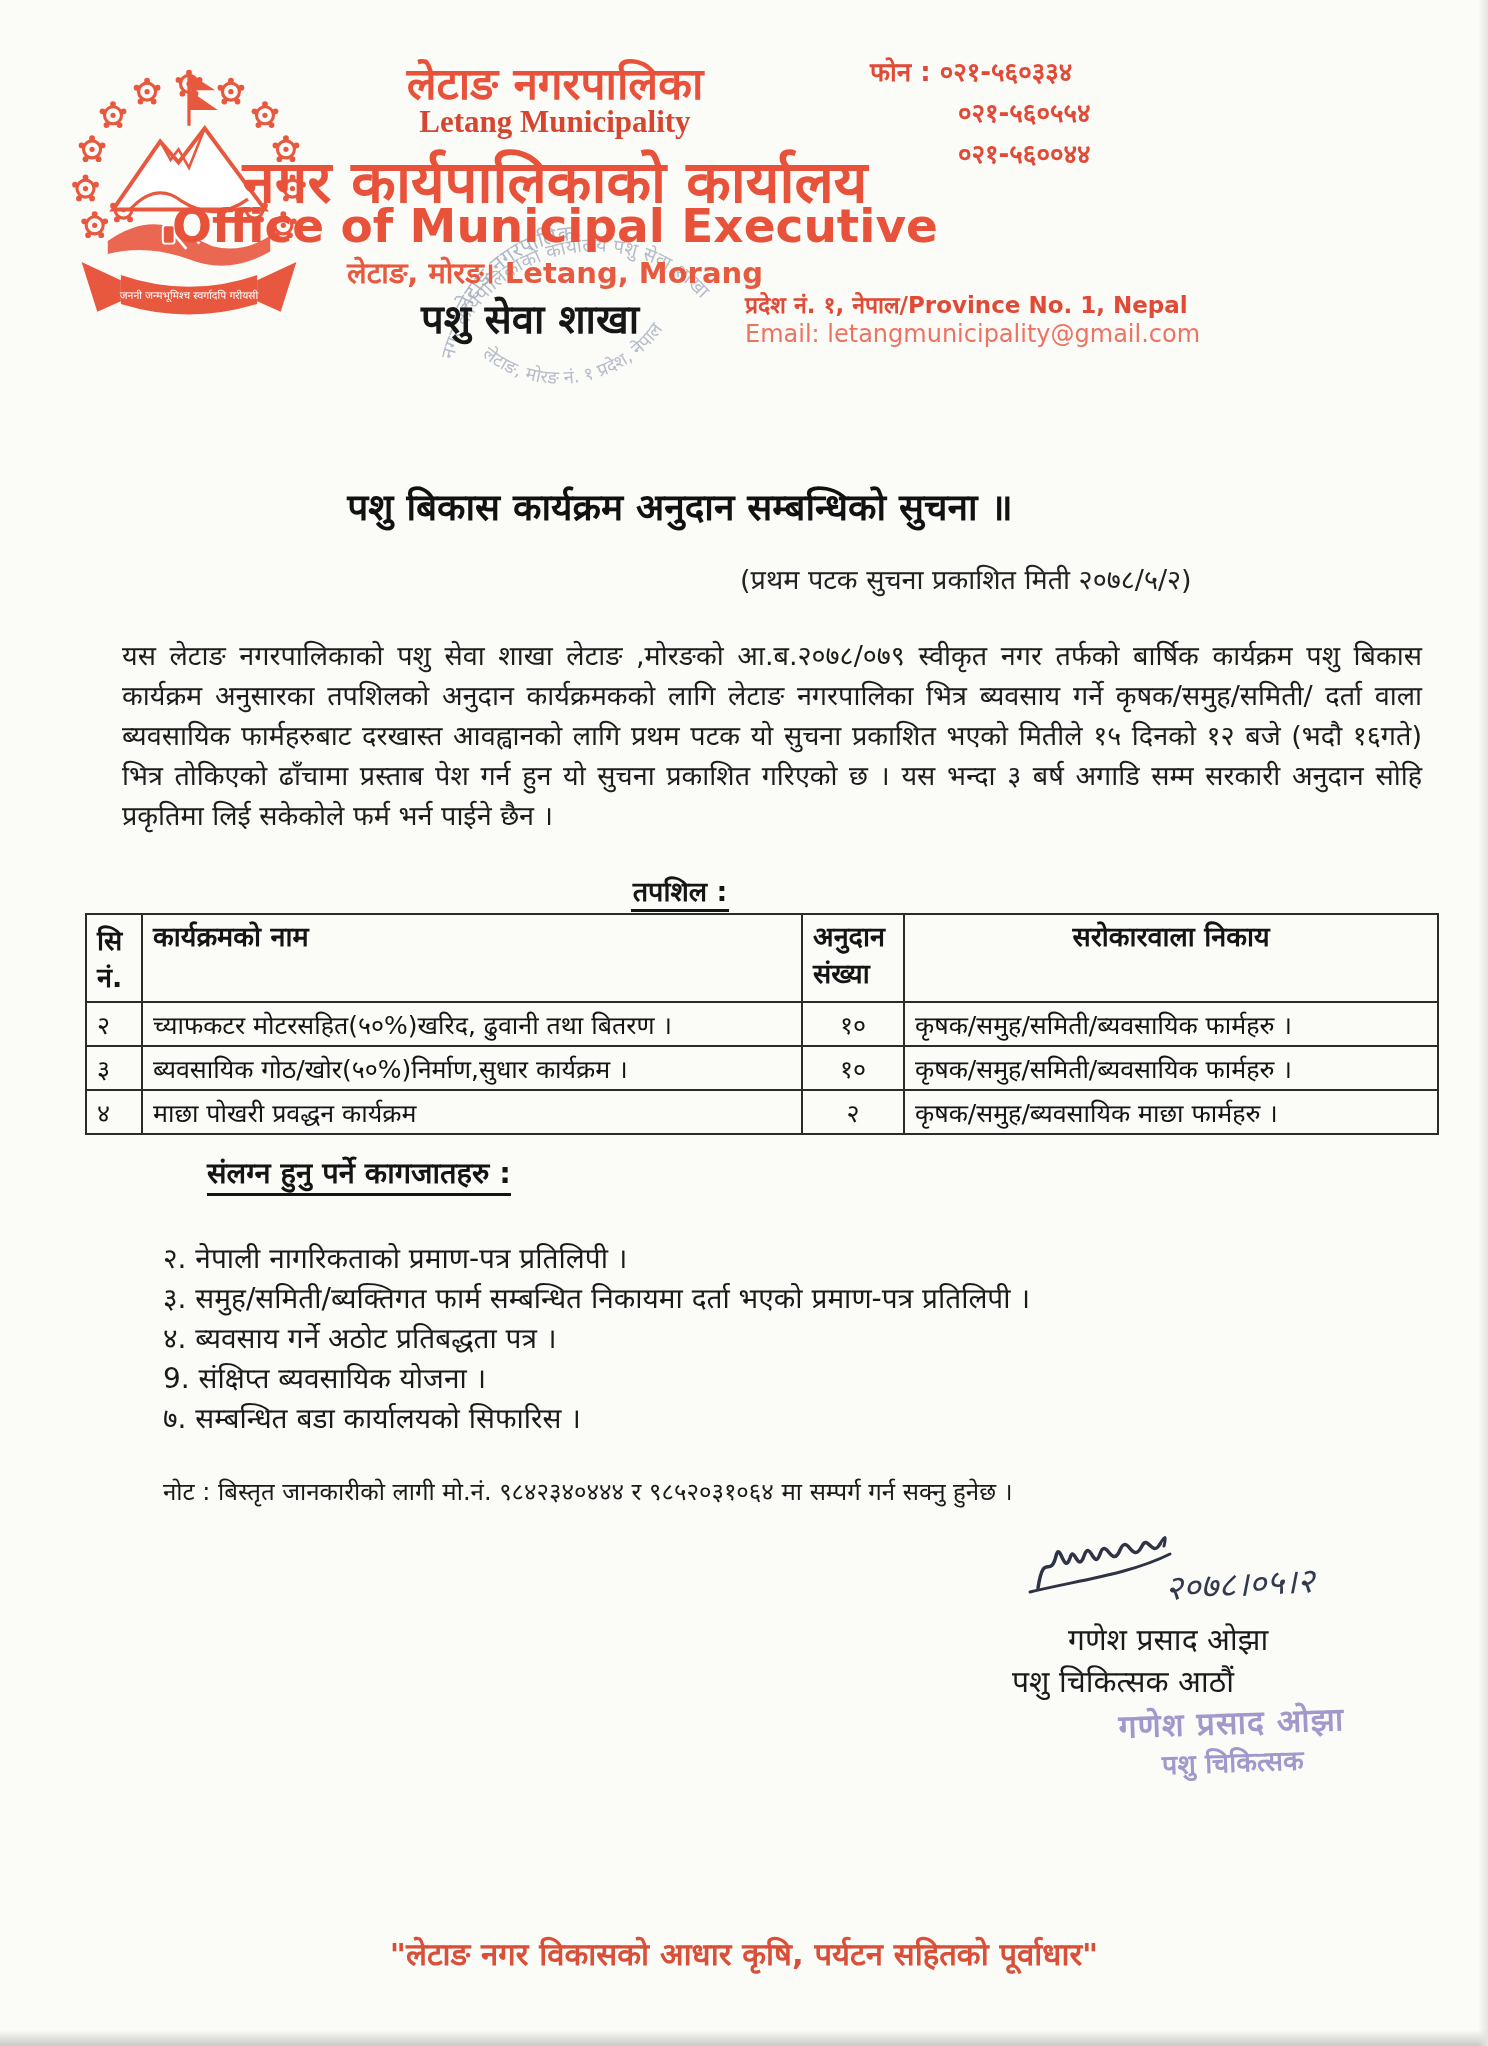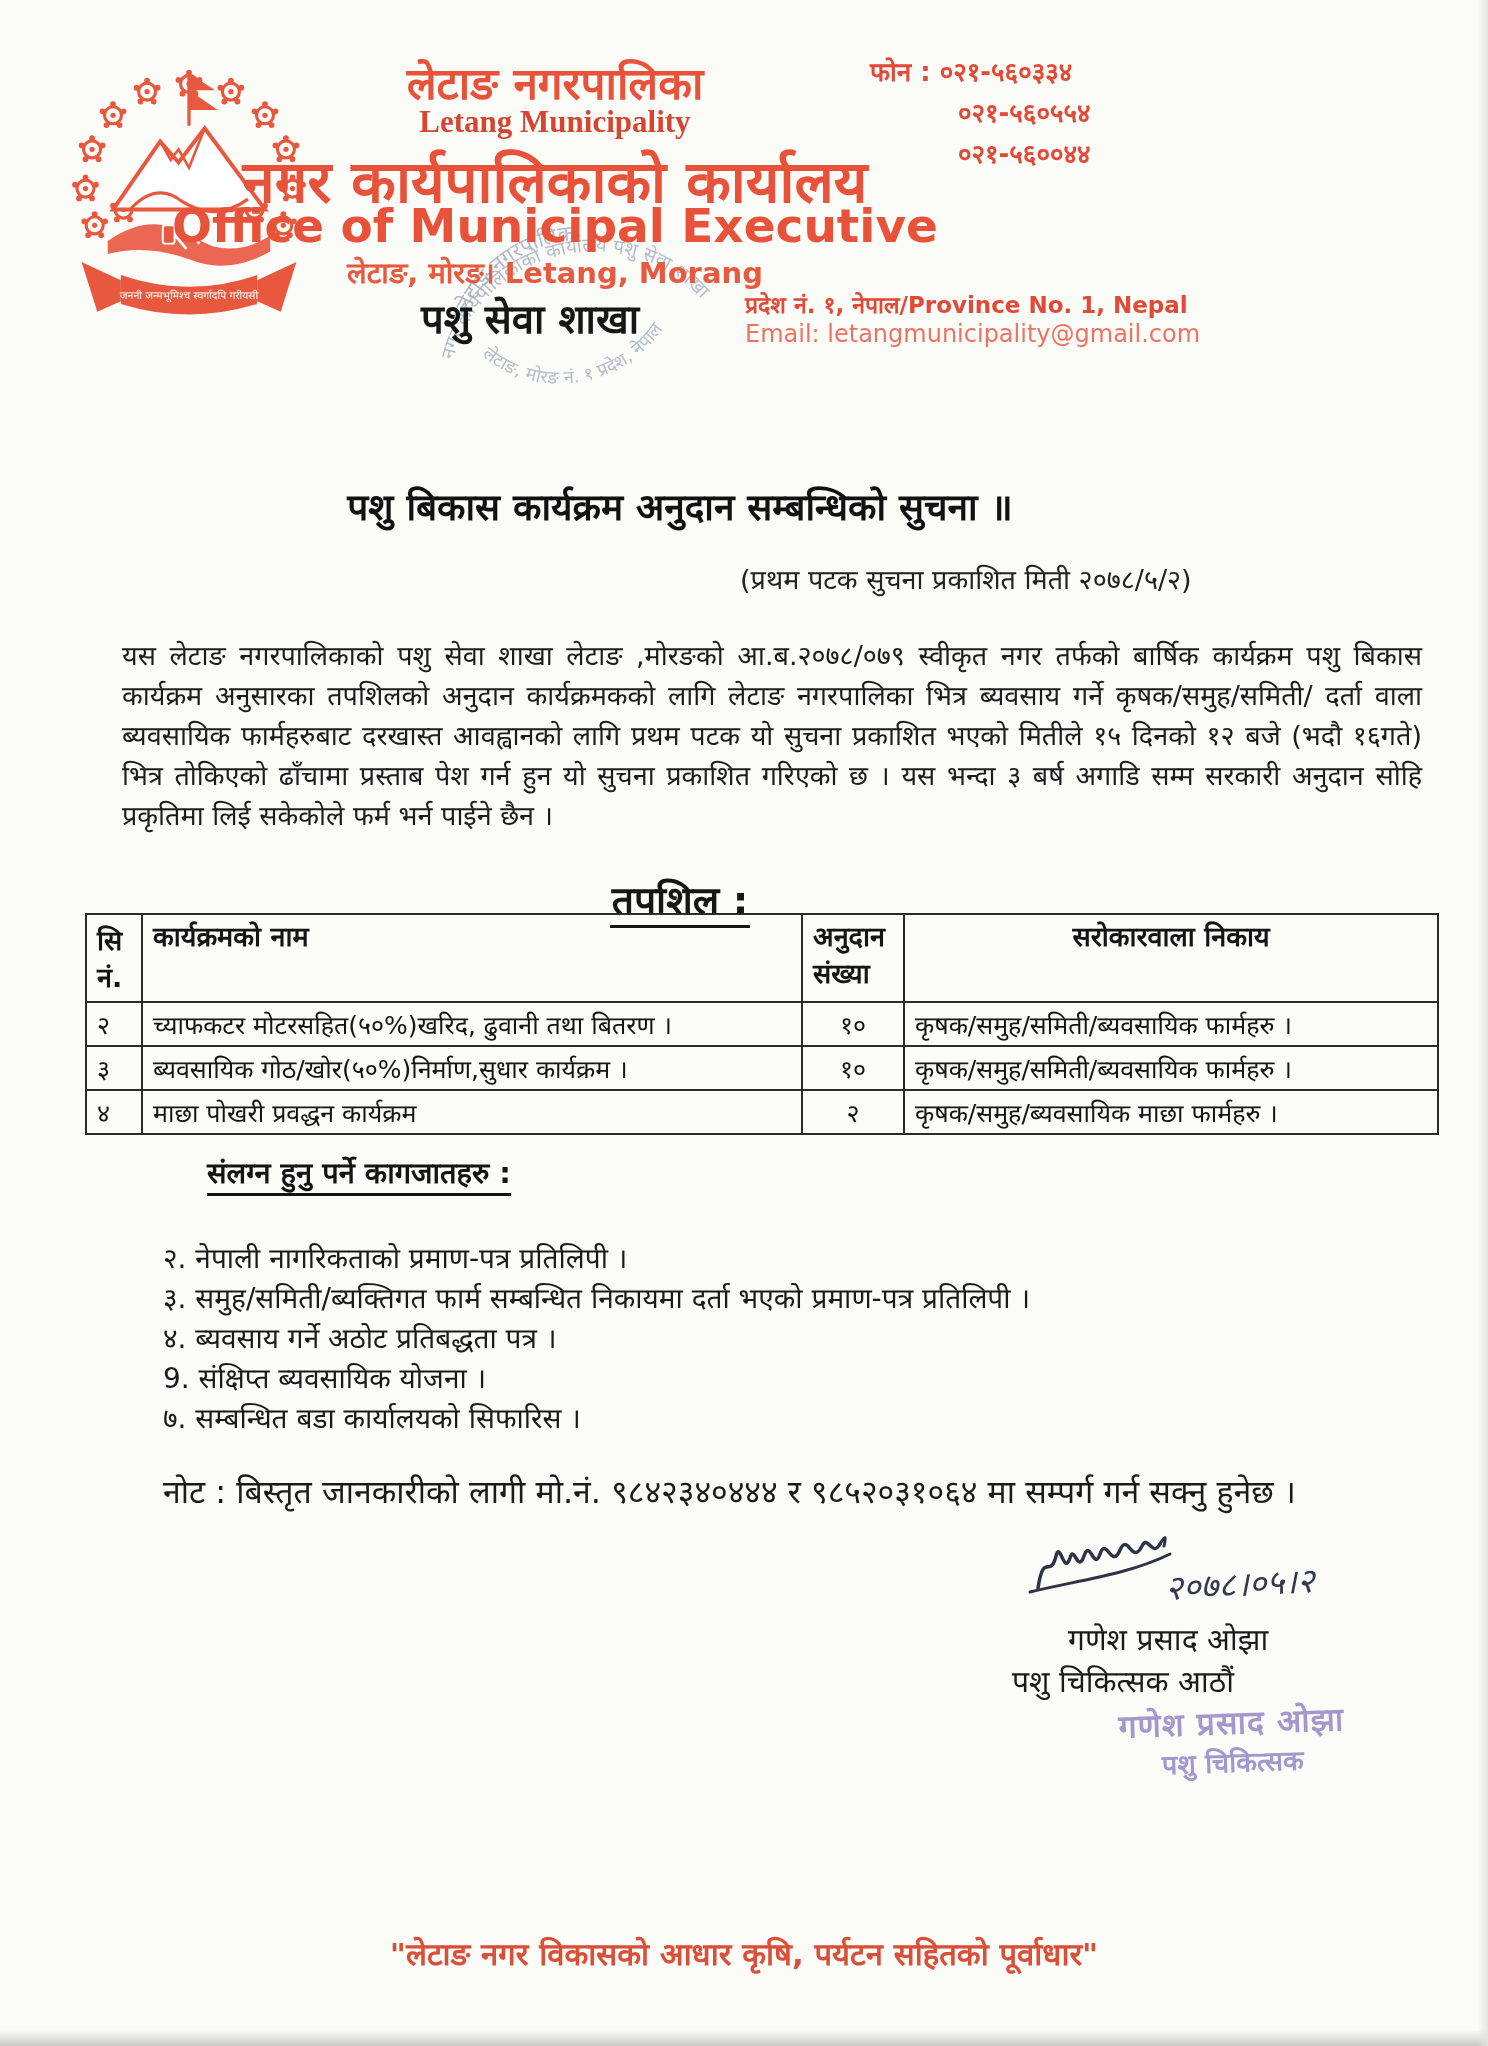--- a/index.html
+++ b/index.html
@@ -17,21 +17,21 @@
   .phones .indent{padding-left:88px;}
   .dept{left:300px;top:290px;width:460px;text-align:center;font-size:40px;font-weight:bold;color:#161616;}
   .province{left:745px;top:288px;width:560px;font-size:23px;font-weight:bold;color:#e04a36;}
   .email{left:745px;top:320px;width:560px;font-size:24px;color:#ef7260;}
   
   .seal{left:398px;top:128px;width:340px;height:350px;opacity:.62;pointer-events:none;}
   
   .notice-title{left:180px;top:480px;width:1000px;text-align:center;font-size:37px;font-weight:bold;color:#111;}
   .notice-date{left:740px;top:560px;width:560px;font-size:27px;color:#222;}
   .body-par{left:122px;top:636px;width:1300px;font-size:27px;line-height:40px;text-align:justify;color:#1c1c1c;}
-  .tbl-caption{left:0;top:872px;width:1360px;text-align:center;font-size:39px;font-weight:bold;
+  .tbl-caption{left:0;top:872px;width:1360px;text-align:center;font-size:27px;font-weight:bold;
                color:#161616;}
   .tbl-caption span{border-bottom:3px solid #161616;padding:0 2px 2px;}
   
   table.tbl{left:85px;top:913px;position:absolute;border-collapse:collapse;table-layout:fixed;width:1352px;
             font-size:25px;color:#141414;}
   table.tbl th,table.tbl td{border:2.5px solid #2b2b2b;padding:2px 10px;vertical-align:middle;}
   table.tbl th{font-weight:bold;text-align:left;font-size:27px;}
   table.tbl .c-sn{width:56px;}
   table.tbl .c-name{width:660px;}
   table.tbl .c-qty{width:102px;}
@@ -39,21 +39,21 @@
   .pre{white-space:pre-line;}
   .th-center{text-align:center !important;}
   .td-center{text-align:center;}
   tr.hrow{height:88px;}
   tr.drow{height:44px;}
   
   .docs-head{left:163px;top:1152px;font-size:29px;font-weight:bold;color:#141414;margin-left:44px;}
   .docs-head span{border-bottom:3px solid #141414;padding-bottom:3px;}
   .doc-item{left:163px;width:1200px;font-size:28px;color:#1a1a1a;}
   
-  .note{left:163px;top:1470px;width:1190px;font-size:32px;line-height:45px;text-align:justify;color:#1a1a1a;}
+  .note{left:163px;top:1470px;width:1190px;font-size:24px;line-height:45px;text-align:justify;color:#1a1a1a;}
   
   .sig-svg{left:1020px;top:1510px;width:330px;height:110px;}
   .sig-date{left:1165px;top:1560px;font-size:34px;color:#343a4e;font-style:italic;
             font-family:"DejaVu Serif","Liberation Serif",serif;transform:rotate(-3deg);}
   .sig-name{left:1068px;top:1618px;font-size:30px;color:#1a1a1a;}
   .sig-title{left:1012px;top:1660px;font-size:30px;color:#1a1a1a;}
   .stamp{left:1072px;top:1700px;width:320px;text-align:center;color:#9387c5;opacity:.85;
          transform:rotate(-2deg);font-weight:bold;}
   .stamp-line1{font-size:32px;letter-spacing:1px;}
   .stamp-line2{font-size:27px;}

